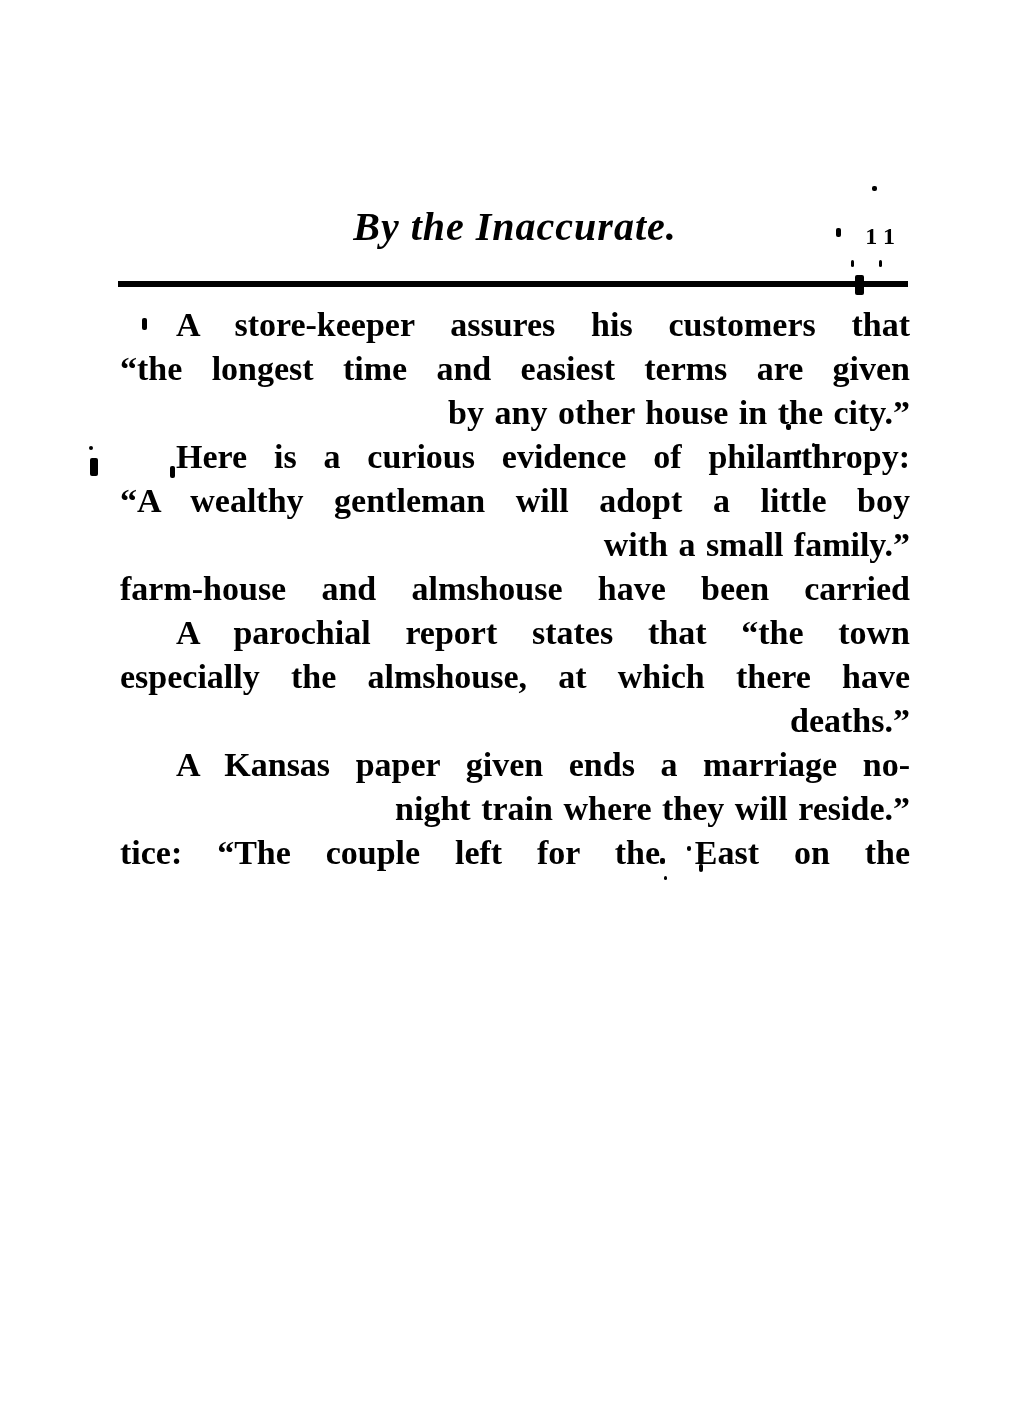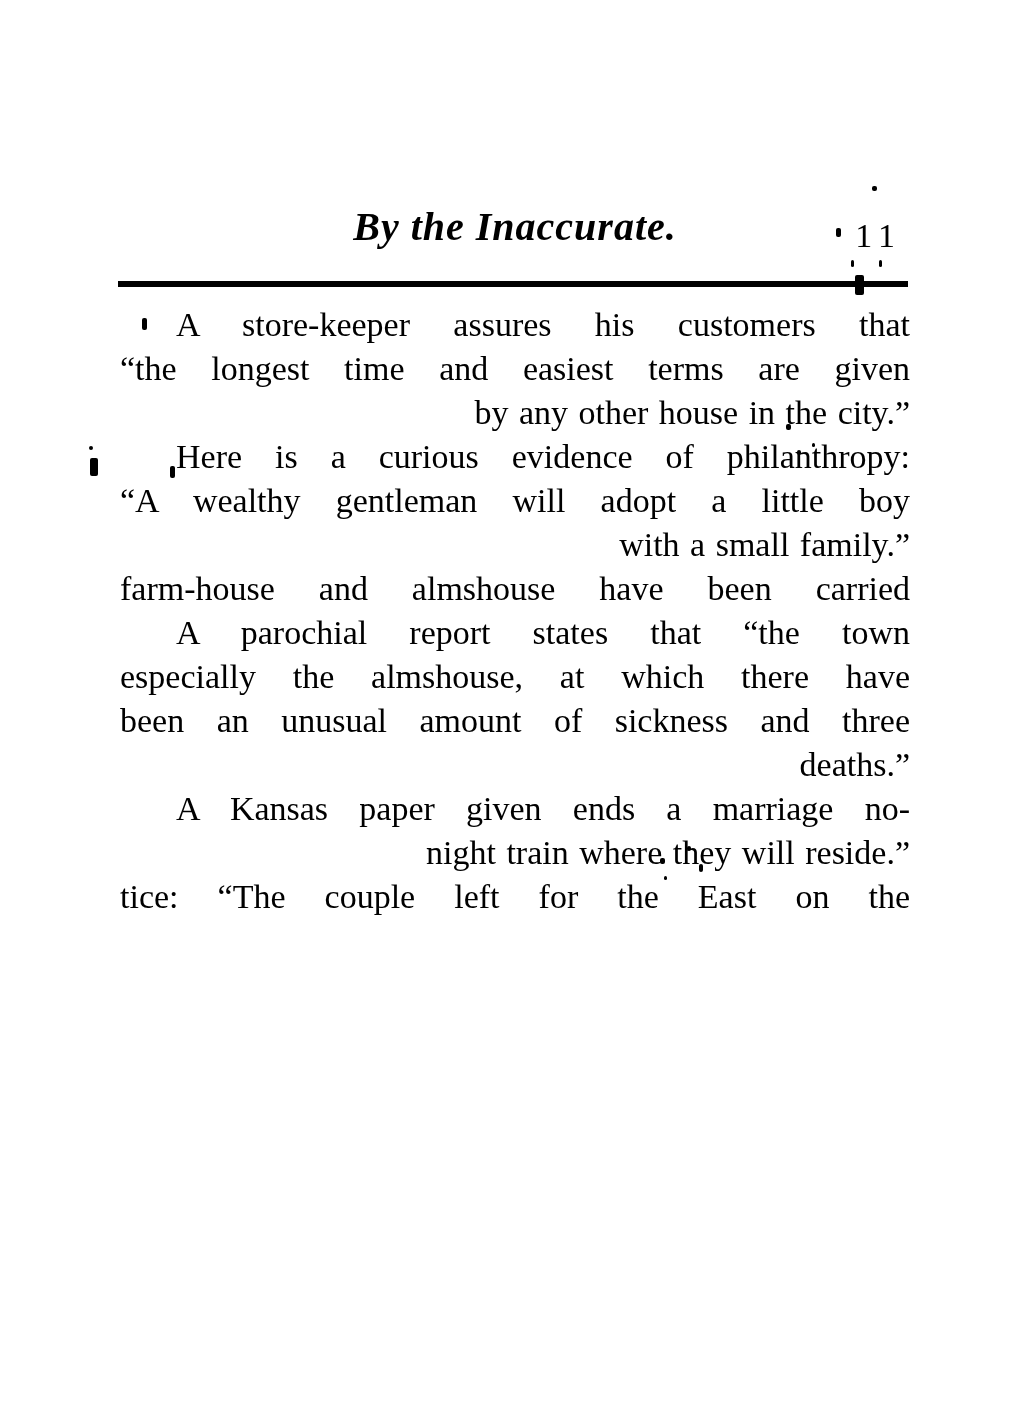--- a/index.html
+++ b/index.html
@@ -24,41 +24,41 @@
     font-weight: bold;
     font-size: 40px;
     line-height: 48px;
     letter-spacing: 1px;
     white-space: nowrap;
   }
   .folio {
     position: absolute;
     top: 216px;
     right: 130px;
-    font-weight: normal;
-    font-size: 34px;
+    font-weight: bold;
+    font-size: 24px;
     line-height: 40px;
     letter-spacing: 7px;
   }
   .head-rule {
     position: absolute;
     top: 281px;
     left: 118px;
     width: 790px;
     height: 6px;
     background: #000000;
   }
 
   
   .body-text {
     position: absolute;
     top: 303px;
     left: 120px;
     width: 790px;
-    font-weight: normal;
+    font-weight: bold;
     font-size: 34px;
     word-spacing: 2px;
   }
   .para { margin: 0 0 0 0; }
   .para + .para { }
   .line {
     height: 44px;
     line-height: 44px;
     text-align: right;
     white-space: nowrap;
@@ -94,21 +94,20 @@
     <div class="para">
       <div class="line first j">Here is a curious evidence of philanthropy:</div>
       <div class="line j">“A wealthy gentleman will adopt a little boy</div>
       <div class="line">with a small family.”</div>
     </div>
 
     <div class="para">
       <div class="line j">farm-house and almshouse have been carried</div>
       <div class="line first j">A parochial report states that “the town</div>
       <div class="line j">especially the almshouse, at which there have</div>
-      <div class="line j">been an unusual amount of sickness and three</div>
       <div class="line">deaths.”</div>
     </div>
 
     <div class="para">
       <div class="line first j">A Kansas paper given ends a marriage no-</div>
       <div class="line">night train where they will reside.”</div>
       <div class="line j">tice: “The couple left for the East on the</div>
     </div>
 
 

